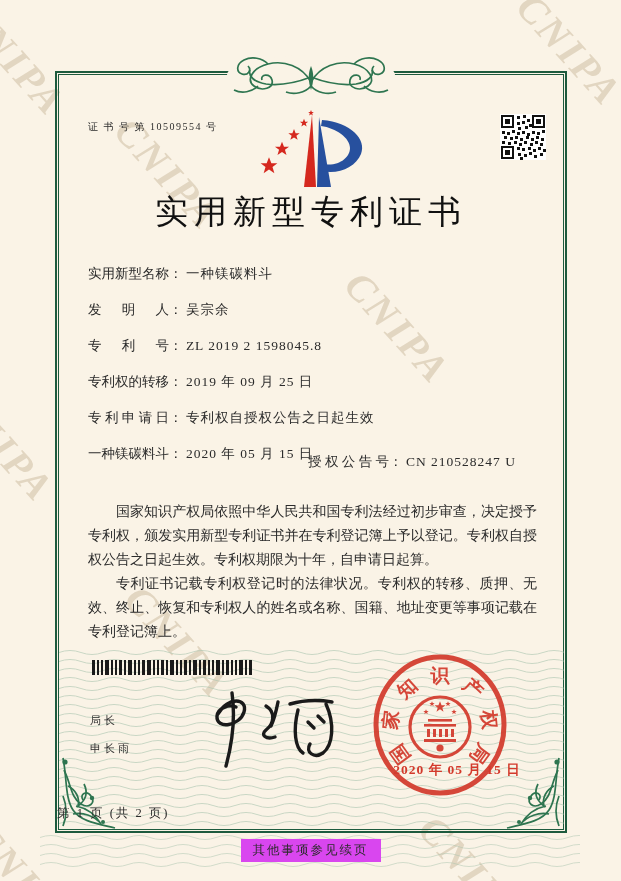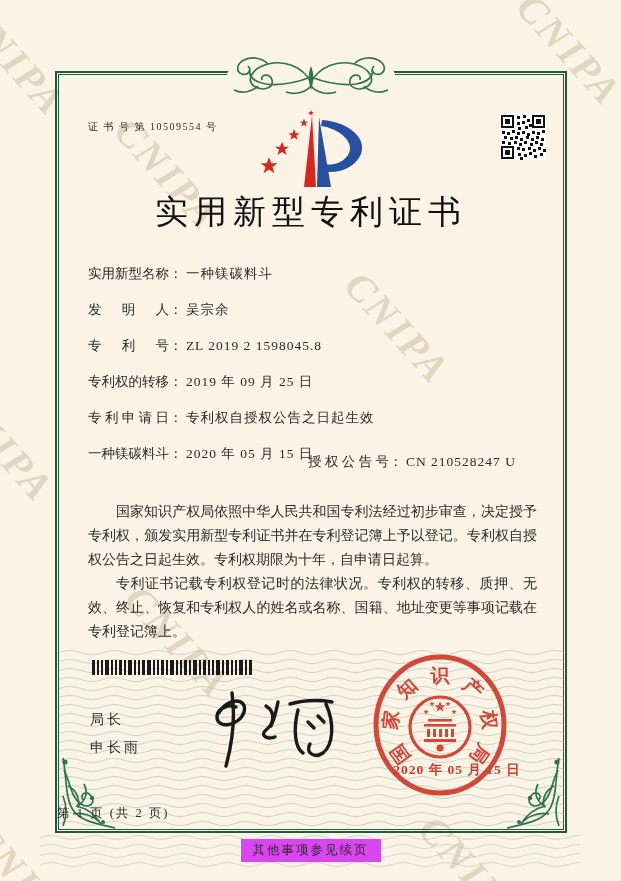--- a/index.html
+++ b/index.html
@@ -54,21 +54,21 @@
   .flabel{display:inline-block;width:81px;text-align:justify;text-align-last:justify;vertical-align:top;font-family:Liberation Serif, serif;}
   .colon{display:inline-block;vertical-align:top;}
   .fvalue{letter-spacing:1px;}
   .pair2{position:absolute;left:220px;top:8px;}
 
   .paras{position:absolute;left:88px;top:500px;width:449px;font-size:14px;line-height:24px;text-align:justify;}
   .paras p{margin:0;text-indent:2em;}
 
   .barcode{position:absolute;left:92px;top:660px;}
 
-  .director{position:absolute;left:90px;top:706px;font-size:14px;letter-spacing:3px;line-height:28px;}
+  .director{position:absolute;left:90px;top:706px;font-size:11px;letter-spacing:3px;line-height:28px;}
   .signature{position:absolute;left:186px;top:688px;}
 
   .seal{position:absolute;left:372px;top:652px;}
   .seal-date{
     position:absolute;left:382px;top:761px;width:150px;text-align:center;
     color:#d33a2c;font-size:13.5px;letter-spacing:1px;font-weight:bold;white-space:nowrap;
   }
 
   .page-no{position:absolute;left:57px;top:805px;width:508px;text-align:left;font-size:12.5px;letter-spacing:2px;}
   .cont-note{position:absolute;left:0;top:839px;width:621px;text-align:center;font-size:12.5px;letter-spacing:2px;}

